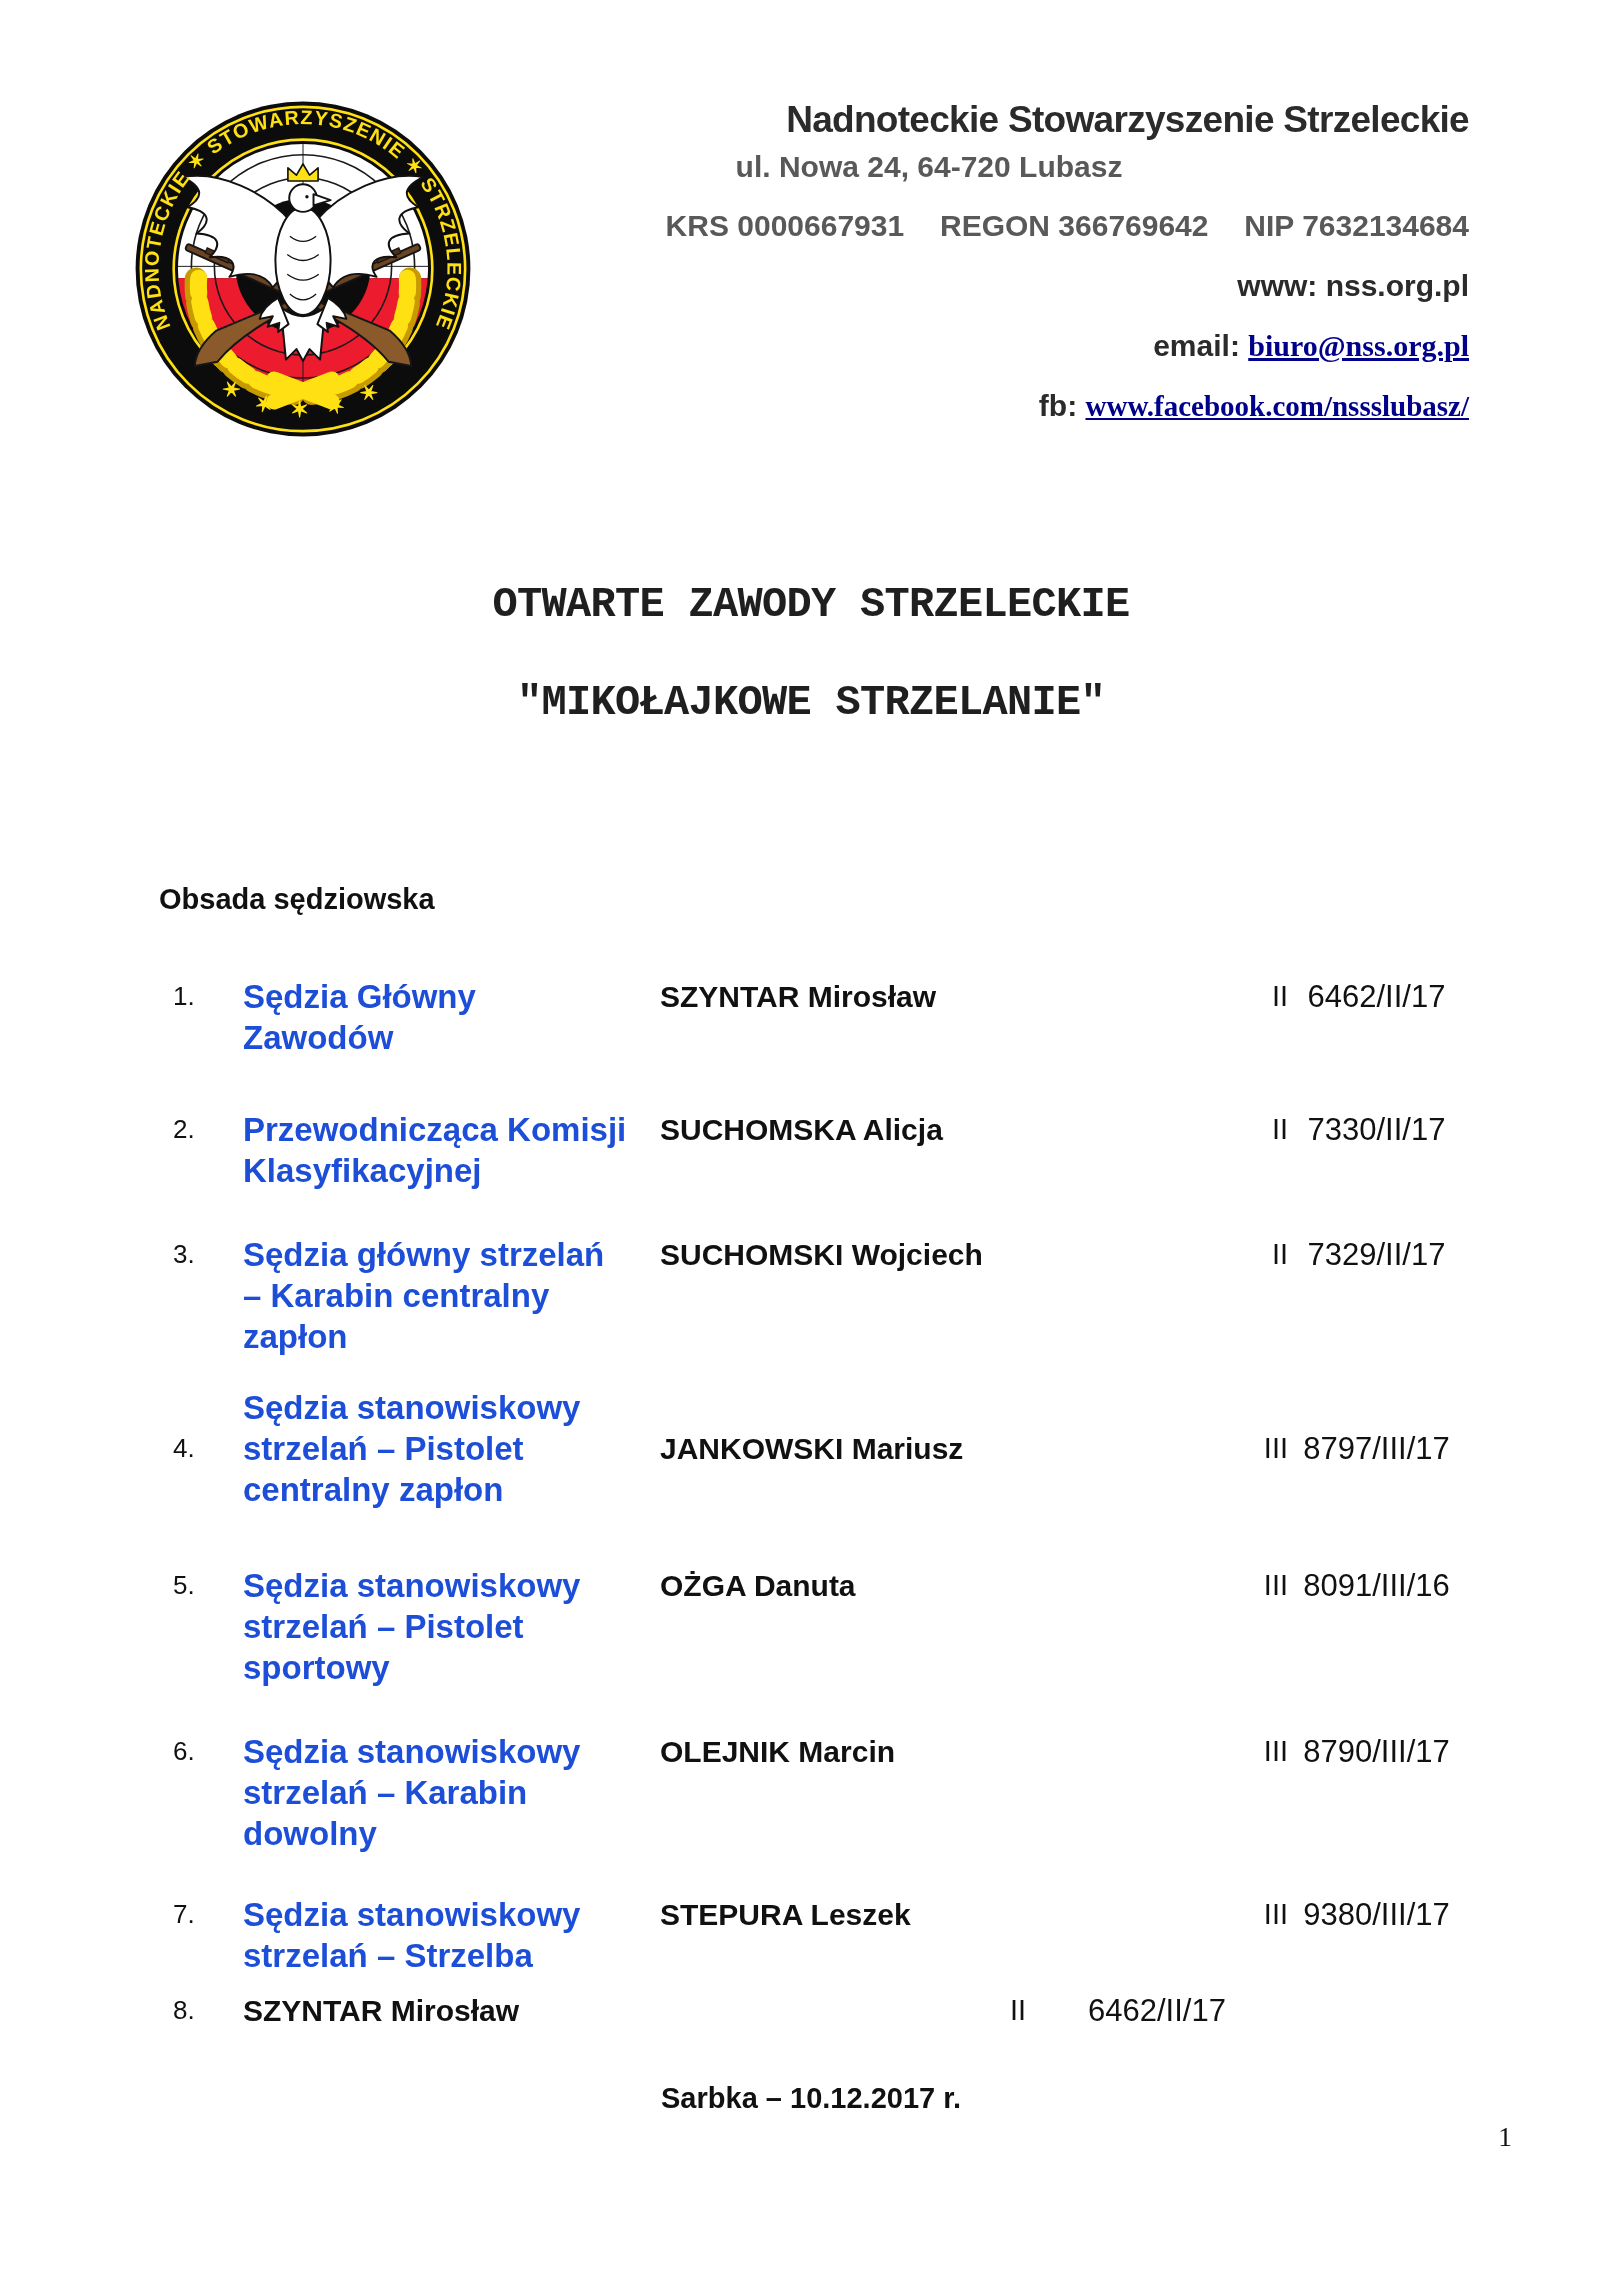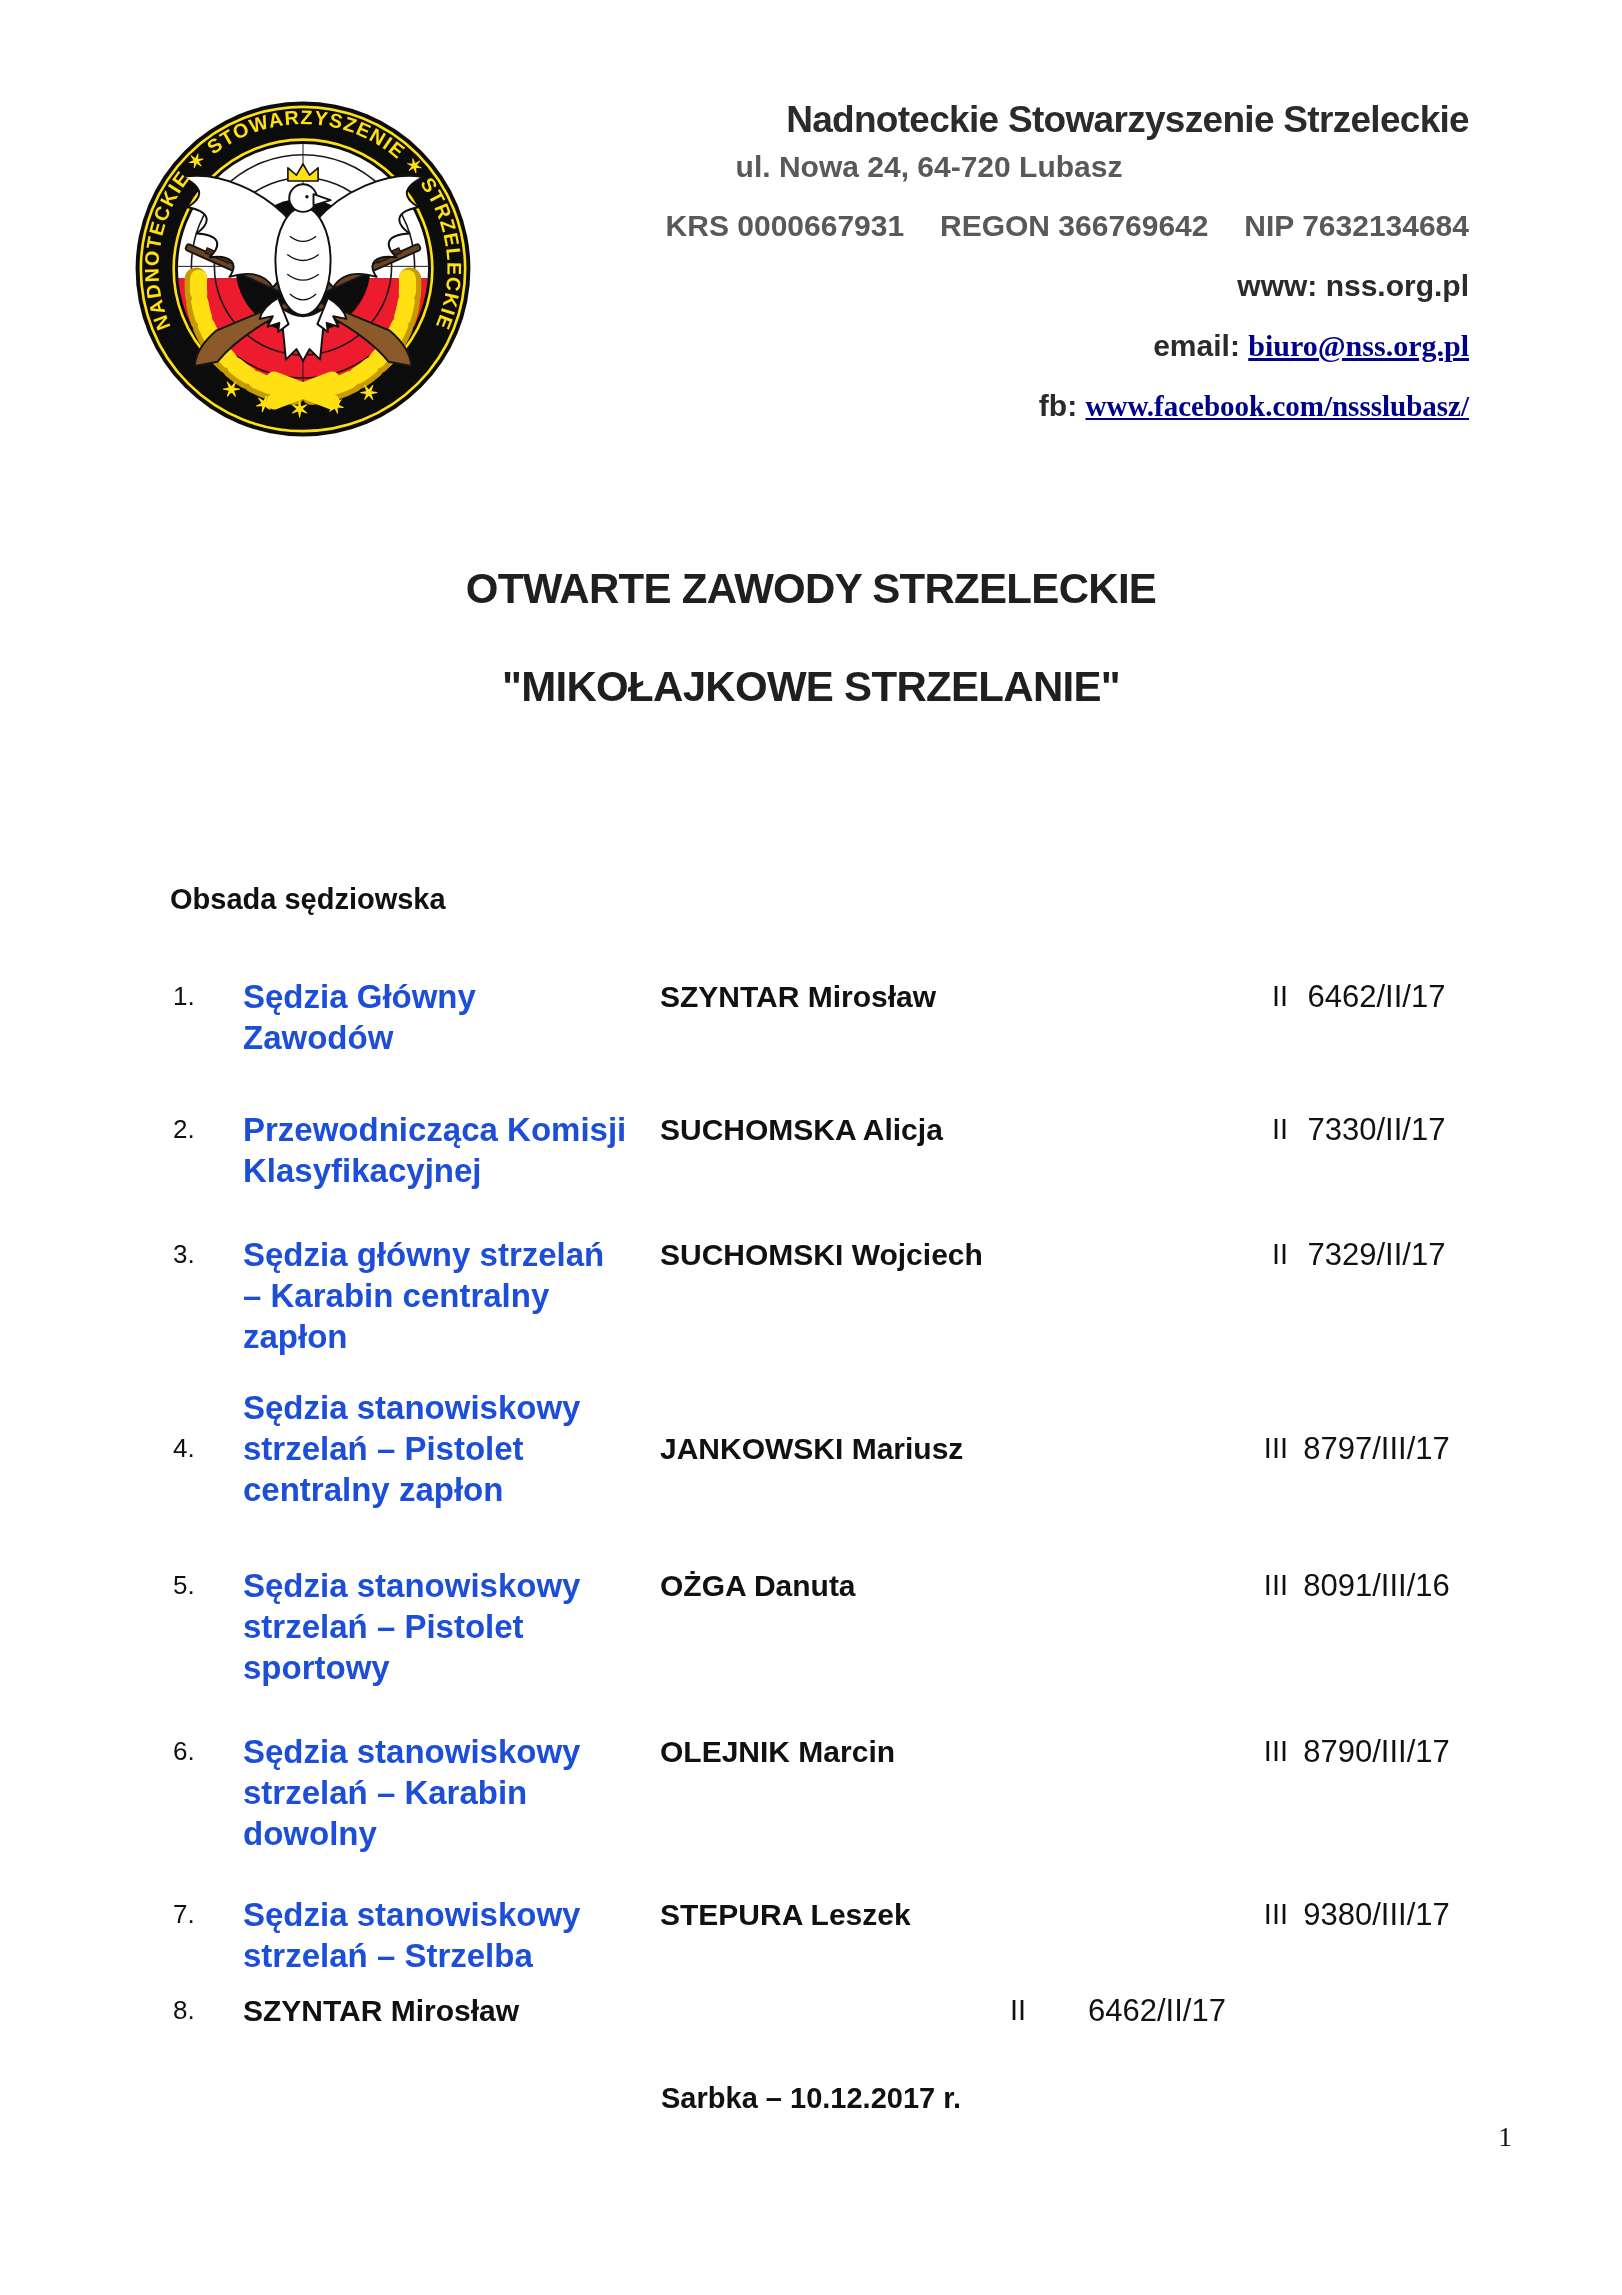--- a/index.html
+++ b/index.html
@@ -21,30 +21,30 @@
   .contact .org-reg    { font-size:30px; font-weight:bold; color:#595959; margin-top:25px; }
   .contact .org-reg span + span { margin-left:27.5px; }
   .contact .row-line   { margin-top:26px; font-size:30px; font-weight:bold; color:#2b2b2b; }
   .contact a.doc-link  {
     font-family:"Liberation Serif", serif; font-weight:600;
     color:#00008B; text-decoration:underline; font-size:30px; cursor:pointer;
   }
   .contact .fb-line a.doc-link { font-size:29px; }
 
   
-  .title-block { position:absolute; top:565px; left:0; width:100%; text-align:center; }
+  .title-block { position:absolute; top:581px; left:0; width:100%; text-align:center;font-family:Liberation Mono, monospace; }
   .title-line1, .title-line2 {
     font-size:42px; font-weight:bold; color:#1f1f1f;
     letter-spacing:-0.7px;
   }
   .title-line2 { margin-top:50px; }
 
   
   .section-heading {
-    position:absolute; left:170px; top:883px;
+    position:absolute; left:159px; top:883px;
     font-size:29px; font-weight:bold; color:#111;
   }
 
   
   .judges { position:absolute; left:0; top:976px; width:1622px; }
   .judge-row {
     display:grid;
     grid-template-columns:70px 417px 366px 262px 177px;
     padding-left:173px;
     align-items:start;

